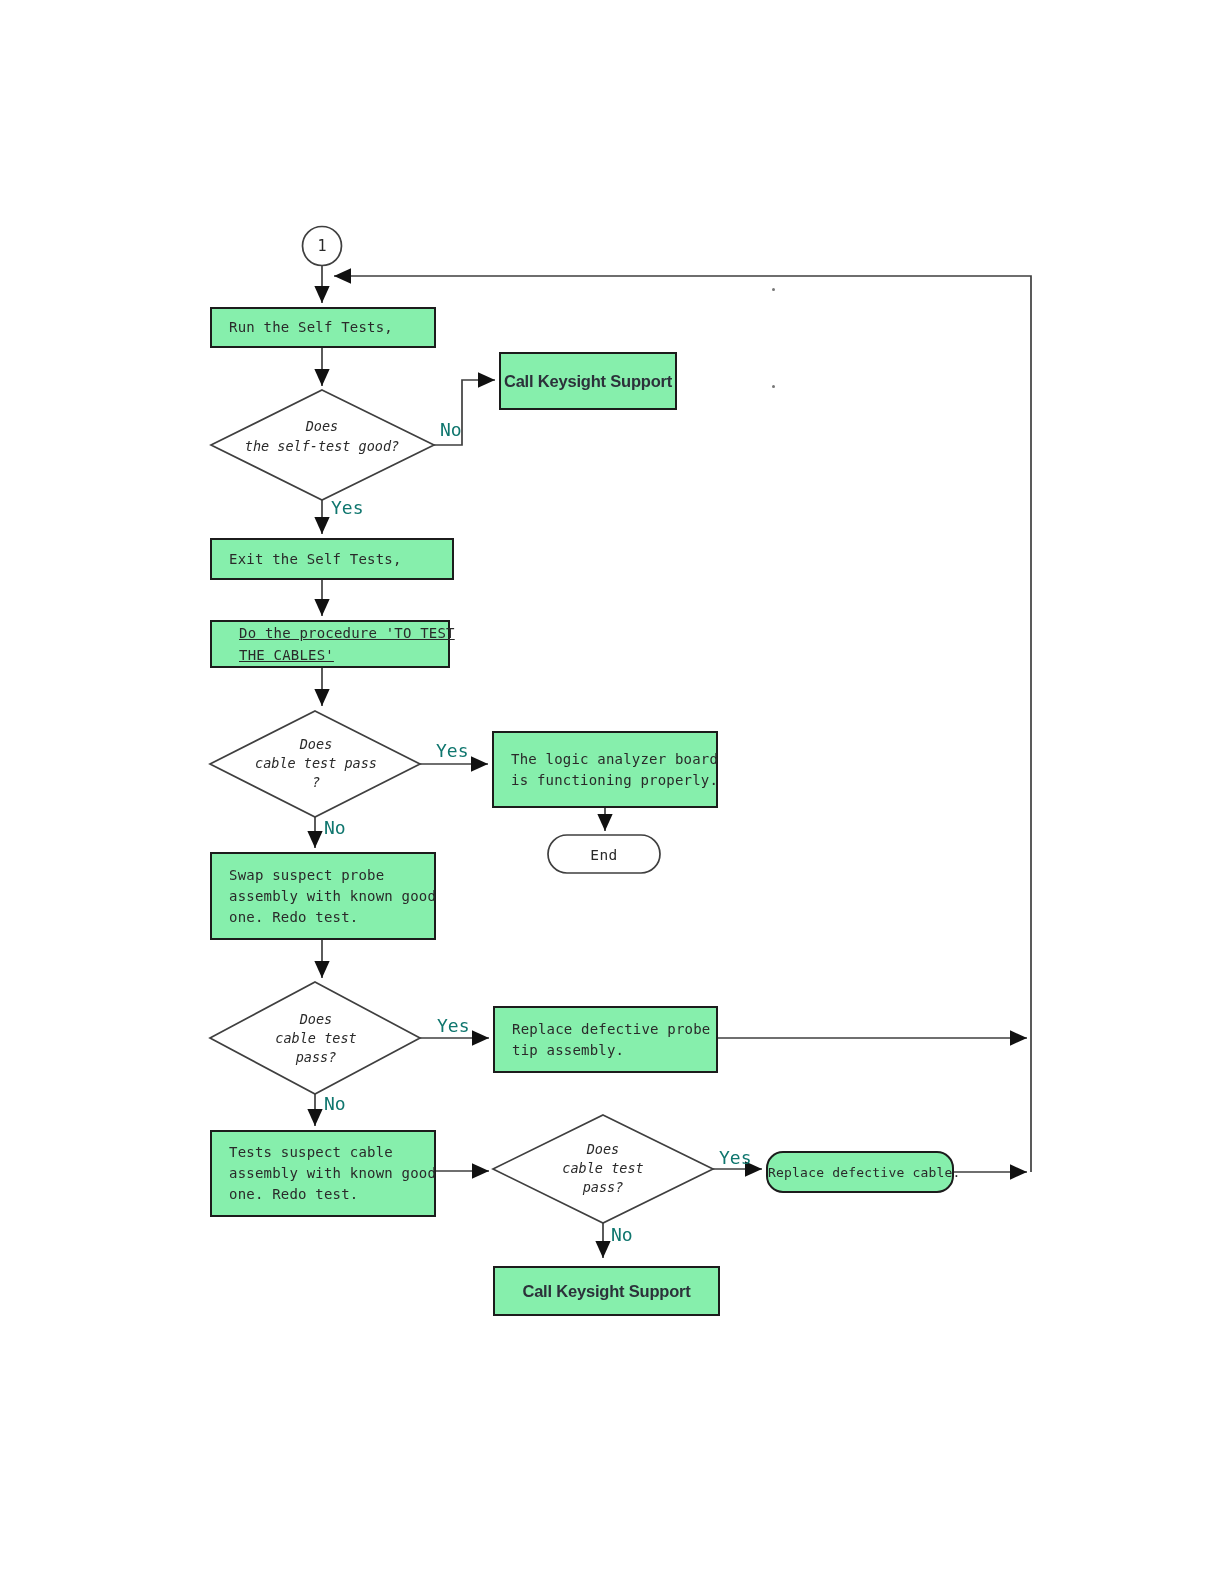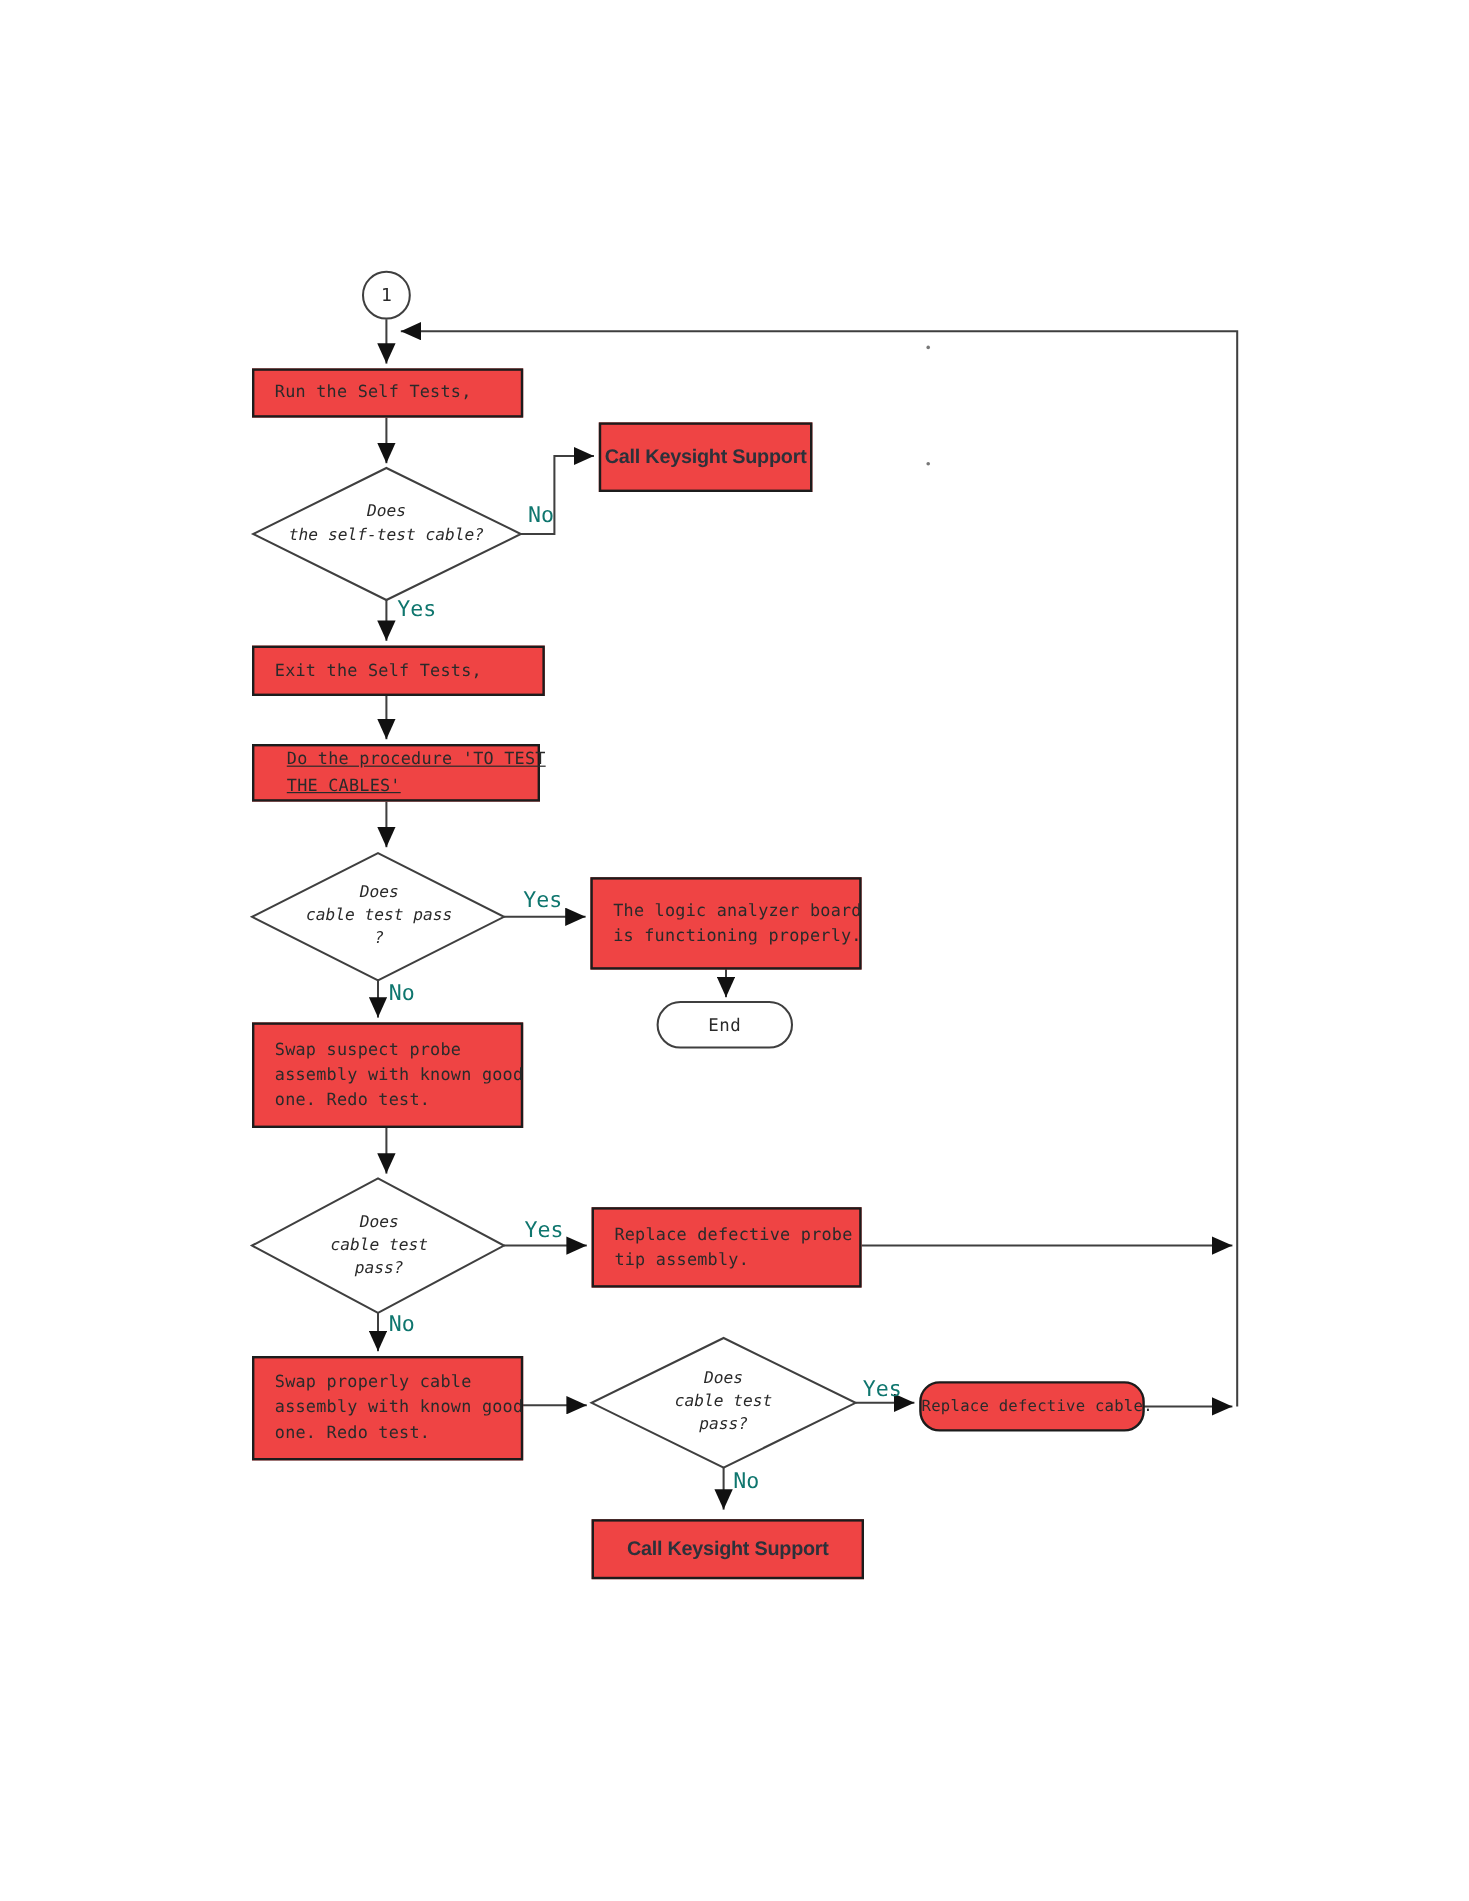--- a/index.html
+++ b/index.html
@@ -8,21 +8,21 @@
     width:1224px;height:1584px;
     background:#ffffff;
     font-family:"DejaVu Sans Mono", monospace;
     overflow:hidden;
   }
   svg.wires{position:absolute;left:0;top:0;width:1224px;height:1584px;}
   .node{
     position:absolute;
     box-sizing:border-box;
     border:2px solid #1c1c1c;
-    background:#ef4444;
+    background:#86efac;
     display:flex;flex-direction:column;justify-content:center;
     color:#2a2a2a;
     font-size:14px;line-height:21px;
     letter-spacing:0.2px;
   }
   .node .tline{white-space:nowrap;}
   .leftpad{padding-left:17px;}
   .centered{text-align:center;}
   .diamond-label{
     position:absolute;transform:translate(-50%,-50%);
@@ -142,36 +142,36 @@
     <div class="tline">assembly with known good</div>
     <div class="tline">one. Redo test.</div>
   </div>
 
   <div class="node leftpad" style="left:493px;top:1006px;width:225px;height:67px;">
     <div class="tline">Replace defective probe</div>
     <div class="tline">tip assembly.</div>
   </div>
 
   <div class="node leftpad" style="left:210px;top:1130px;width:226px;height:87px;">
-    <div class="tline">Swap properly cable</div>
+    <div class="tline">Tests suspect cable</div>
     <div class="tline">assembly with known good</div>
     <div class="tline">one. Redo test.</div>
   </div>
 
   <div class="node centered" style="left:766px;top:1151px;width:188px;height:42px;font-size:13px;border-radius:17px;">
     <div class="tline">Replace defective cable.</div>
   </div>
 
   <div class="node support" style="left:493px;top:1266px;width:227px;height:50px;">
     <div class="tline">Call Keysight Support</div>
   </div>
 
   <div class="diamond-label" style="left:322px;top:436px;line-height:20px;">
     <div>Does</div>
-    <div>the self-test cable?</div>
+    <div>the self-test good?</div>
   </div>
 
   <div class="diamond-label" style="left:316px;top:763px;">
     <div>Does</div>
     <div>cable test pass</div>
     <div>?</div>
   </div>
 
   <div class="diamond-label" style="left:316px;top:1038px;">
     <div>Does</div>

